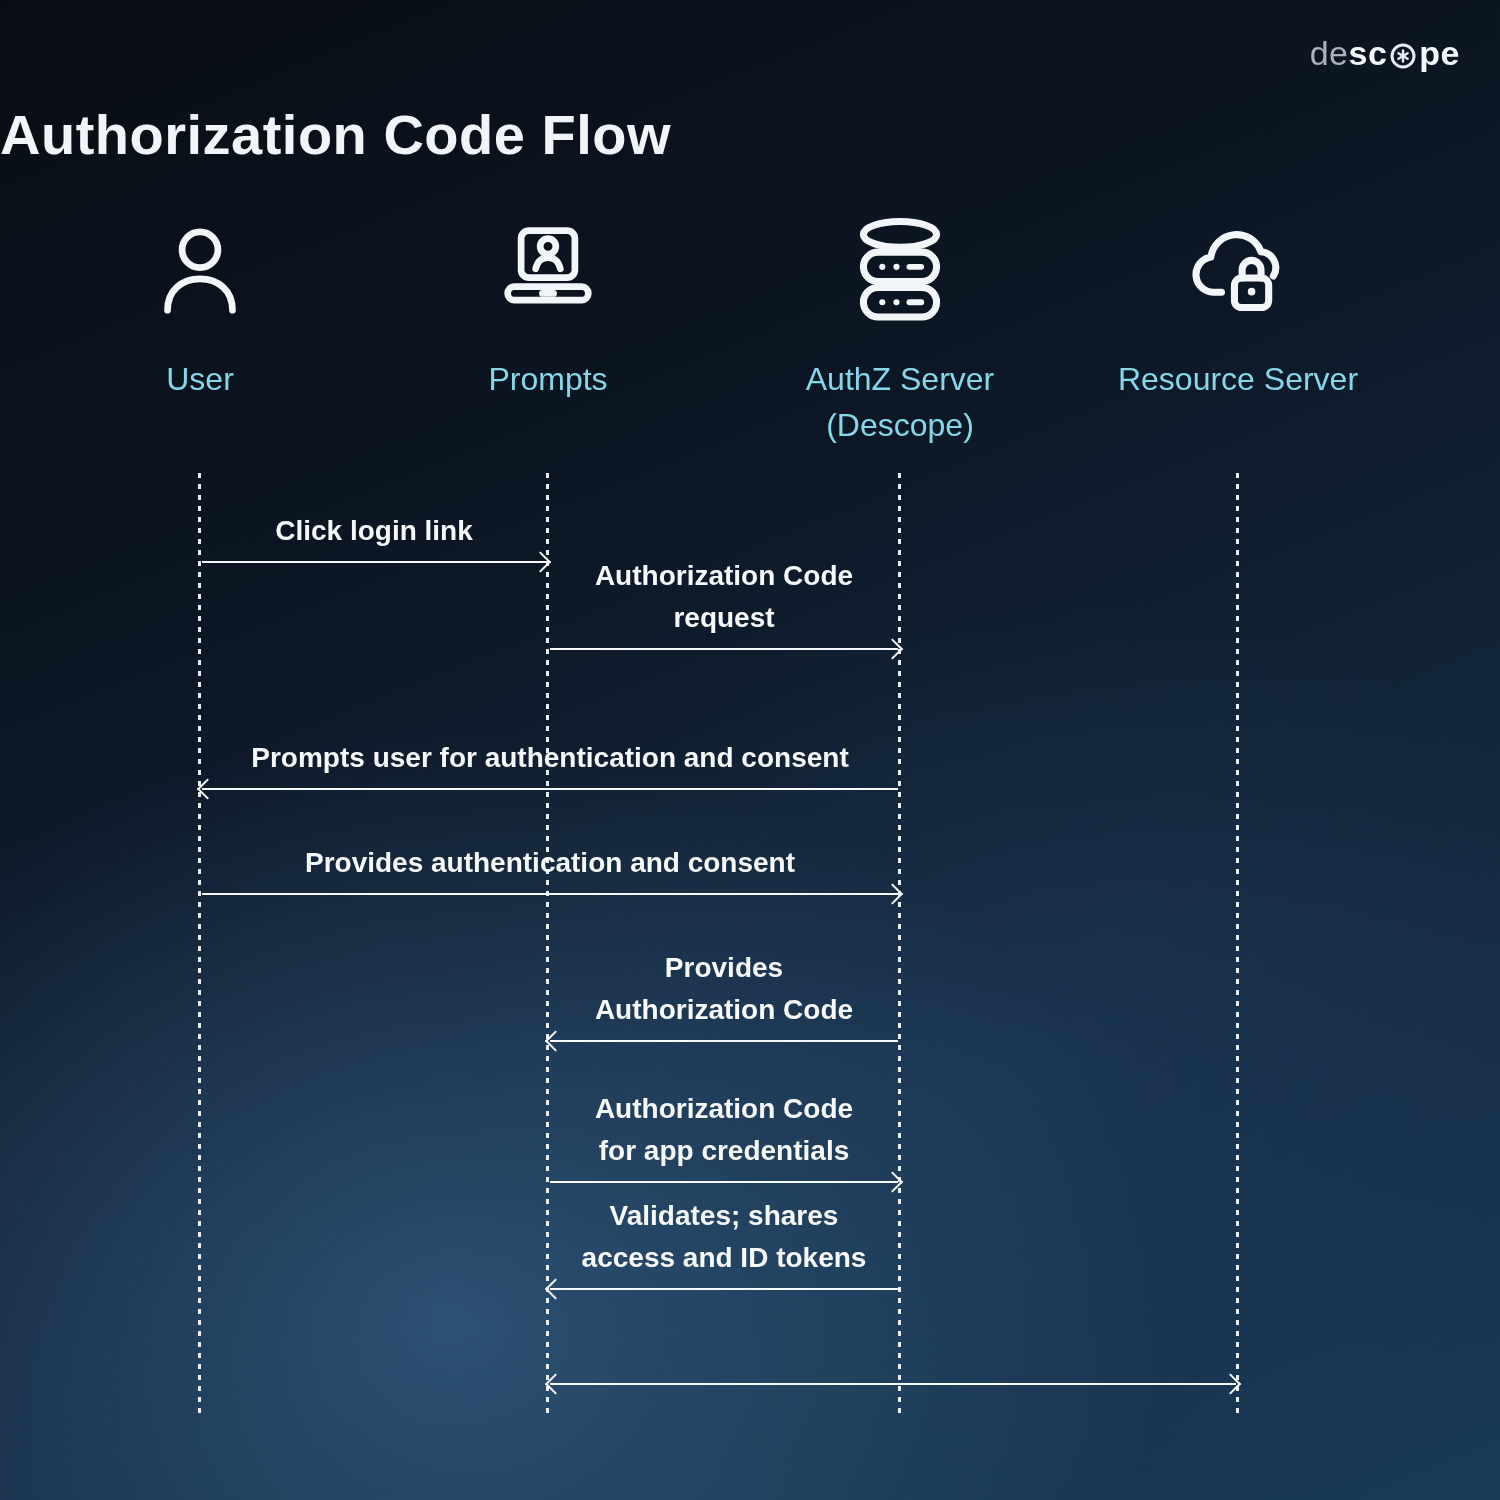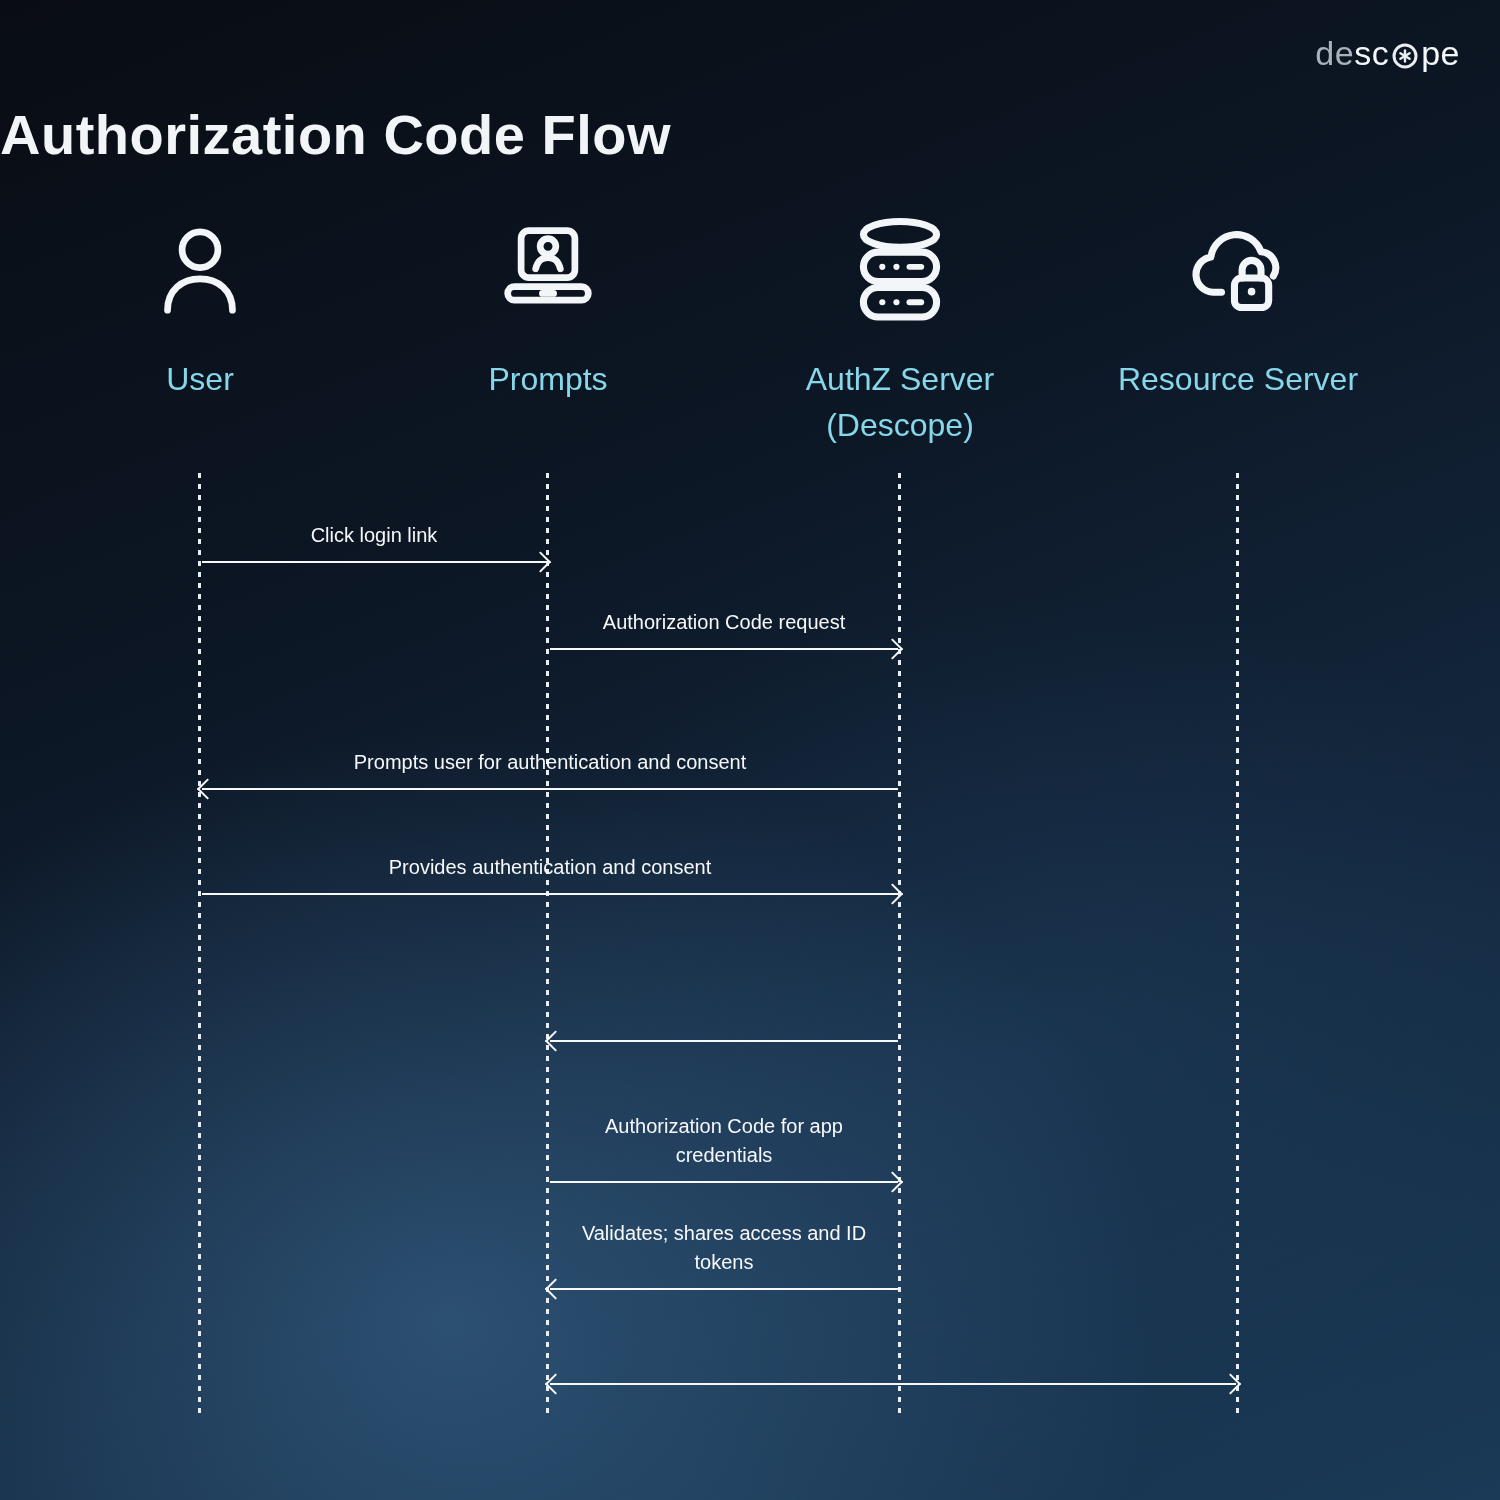--- a/index.html
+++ b/index.html
@@ -19,21 +19,21 @@
     color:#fff;
   }
 
   
   .logo{
     position:absolute;top:34px;right:40px;
     display:flex;align-items:center;
     font-size:34px;letter-spacing:0.5px;margin-left:8px;
   }
   .logo .lt{color:#a9b1ba;font-weight:400;}
-  .logo .bd{color:#f4f7fa;font-weight:400;}
+  .logo .bd{color:#f4f7fa;font-weight:700;}
   .logo svg{margin:2px 1px 0 1px;display:block;}
 
   
   .title{
     position:absolute;top:102px;left:0;width:1500px;
     font-size:56px;font-weight:700;color:#f2f5f8;
     letter-spacing:0.5px;
   }
 
   
@@ -52,21 +52,21 @@
     position:absolute;top:473px;height:942px;width:3px;
     background-image:repeating-linear-gradient(to bottom,#e9eef3 0 5px,transparent 5px 11px);
   }
   .ll-user{left:198px;} .ll-client{left:546px;} .ll-authz{left:898px;} .ll-resource{left:1236px;}
 
   
   .message{position:absolute;}
   .msg-label{
     position:absolute;left:0;right:0;bottom:12px;
     display:flex;justify-content:center;align-items:flex-end;
-    text-align:center;color:#f6f8fa;font-size:20px;line-height:1.48;font-weight:400;
+    text-align:center;color:#f6f8fa;font-size:28px;line-height:1.48;font-weight:700;
   }
   .msg-label span{display:inline-block;}
   .arrow{position:absolute;left:2px;right:2px;bottom:0;height:2.5px;background:#f6f8fa;}
   .arrow.head-right::after{
     content:"";position:absolute;right:-2px;top:50%;width:13px;height:13px;
     border-top:2.5px solid #f6f8fa;border-right:2.5px solid #f6f8fa;
     transform:translateY(-50%) rotate(45deg);
   }
   .arrow.head-left::before{
     content:"";position:absolute;left:-2px;top:50%;width:13px;height:13px;
@@ -189,20 +189,23 @@
   </div>
 
   <div class="message m4">
     <div class="msg-label">
         <span>Provides authentication and consent</span>
       </div>
     <div class="arrow head-right"></div>
   </div>
 
   <div class="message m5">
+    <div class="msg-label">
+        <span>Provides Authorization Code</span>
+      </div>
     <div class="arrow head-left"></div>
   </div>
 
   <div class="message m6">
     <div class="msg-label">
         <span>Authorization Code for app credentials</span>
       </div>
     <div class="arrow head-right"></div>
   </div>
 

